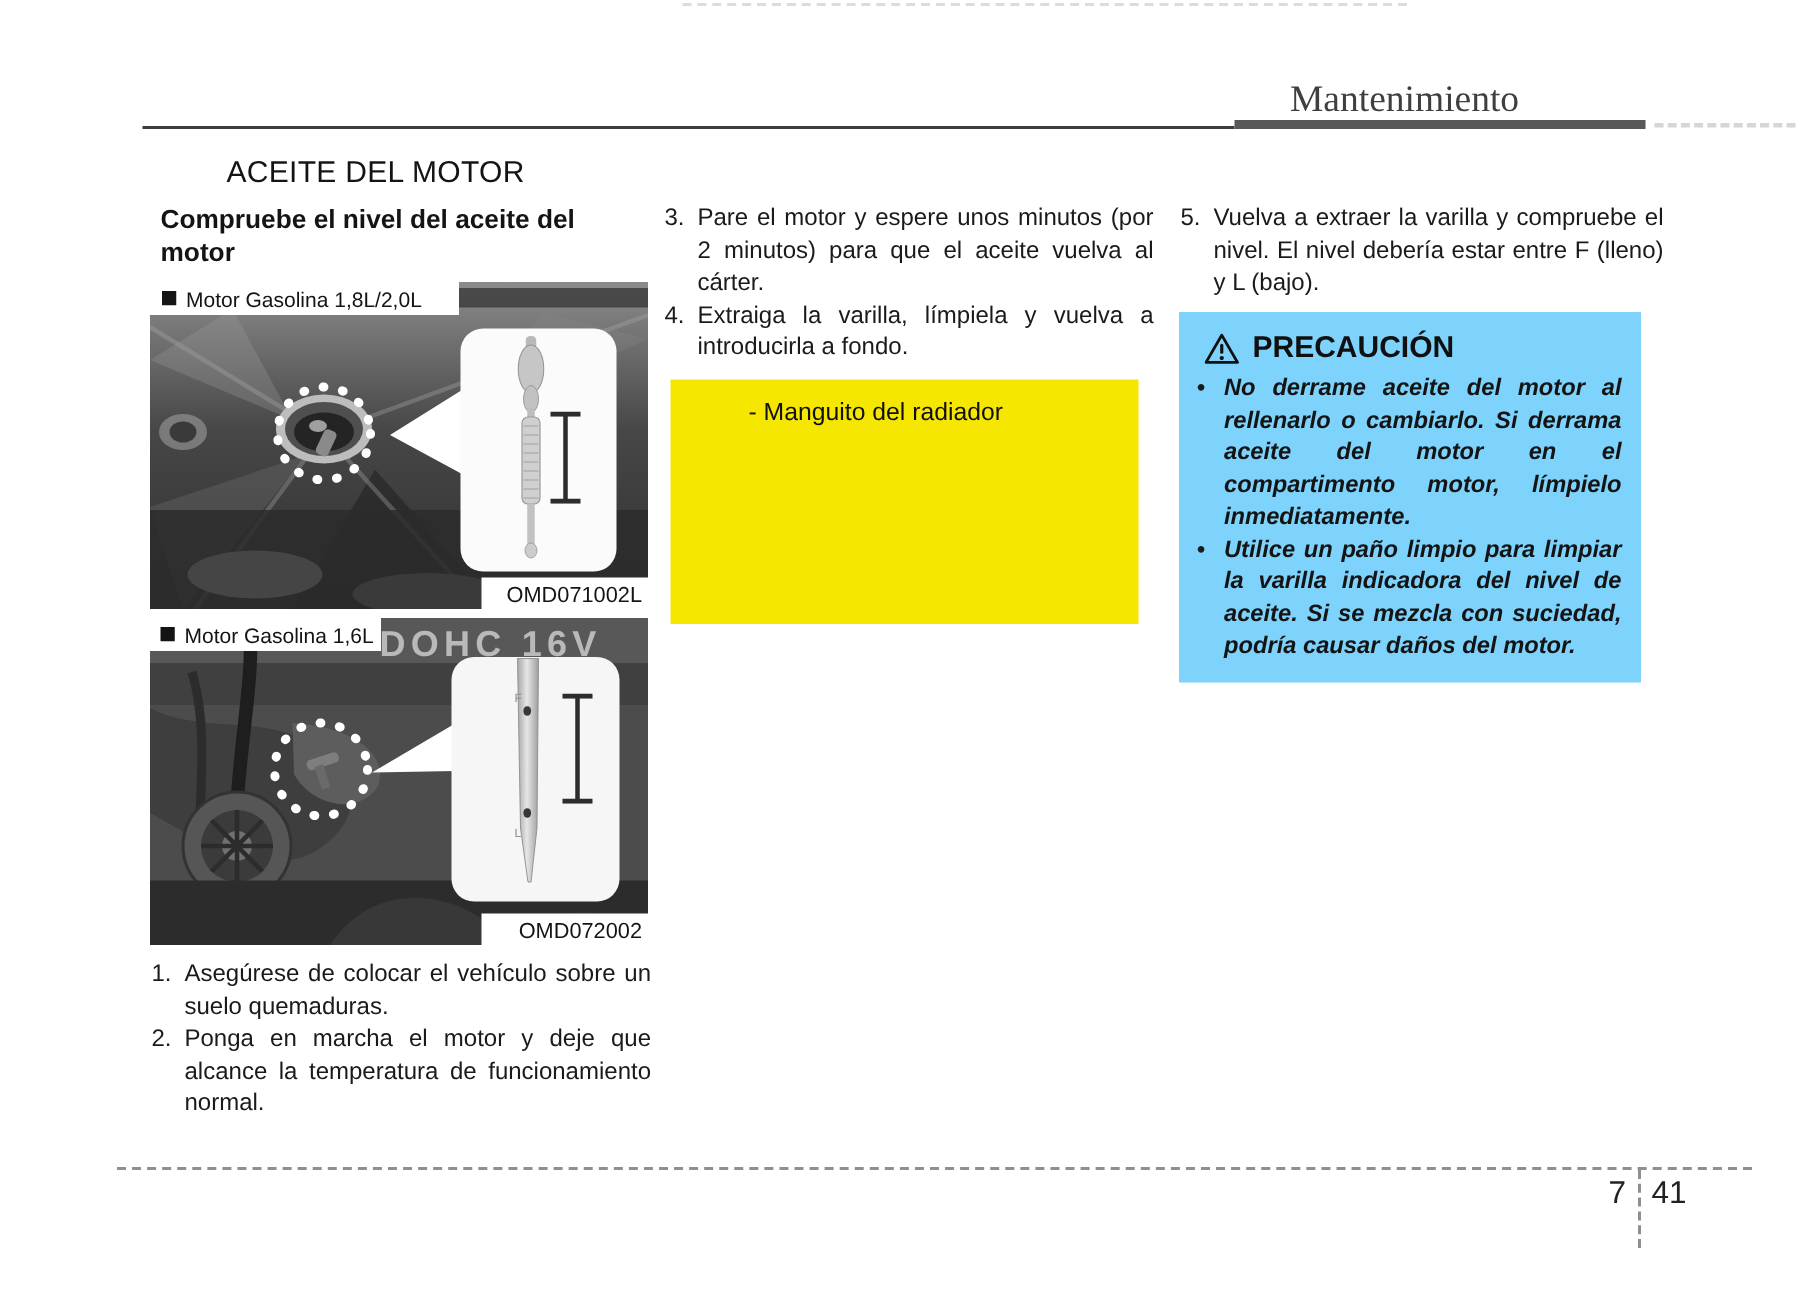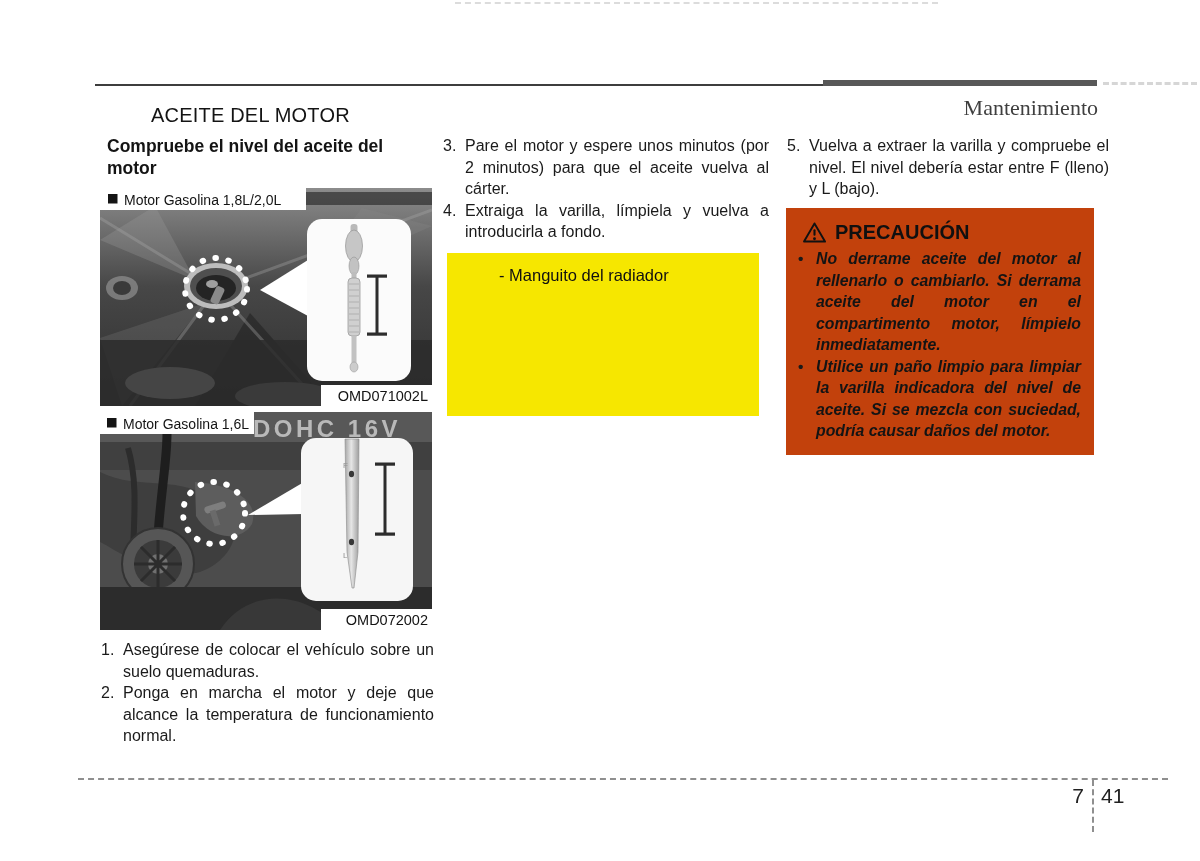--- a/index.html
+++ b/index.html
@@ -1,22 +1,22 @@
 <!DOCTYPE html>
 <html><head>
 <meta charset="utf-8">
 <style>
   * { margin:0; padding:0; box-sizing:border-box; }
   body { background:#ffffff; font-family:"Liberation Sans", sans-serif; }
   .page { position:relative; width:1200px; height:861px; background:#ffffff; overflow:hidden; color:#1a1a1a; }
 
   .top-dashes { position:absolute; left:455px; top:2px; width:483px; border-top:2px dashed #dcdcdc; }
 
-  .running-title { position:absolute; left:860px; top:53px; width:238px; text-align:right;
-                   font-family:"Liberation Serif", serif; font-size:22px; color:#3f3f3f;margin-top:42px; }
+  .running-title { position:absolute; left:860px; top:53px; width:238px; text-align:left;
+                   font-family:"Liberation Serif", serif; font-size:25px; color:#3f3f3f; }
   .rule-thin { position:absolute; left:95px; top:84px; width:728px; height:2px; background:#3d3d3d; }
   .rule-bar  { position:absolute; left:823px; top:80px; width:274px; height:6px; }
   .rule-dash-right { position:absolute; left:1103px; top:82px; width:94px; border-top:3px dashed #d6d6d6; }
 
   .title { position:absolute; left:107px; top:104px; font-size:20px; font-weight:normal; color:#141414; letter-spacing:0.2px;margin-left:44px; }
   .subtitle { position:absolute; left:107px; top:136px; width:330px; font-size:17.5px; font-weight:bold;
               line-height:21.5px; color:#141414; }
 
   .figure { position:absolute; left:100px; width:332px; height:218px; }
   .fig1 { top:188px; }
@@ -202,21 +202,21 @@
     <div class="step">
       <div class="step-num">5.</div>
       <div class="step-text">Vuelva a extraer la varilla y compruebe el nivel. El nivel debería estar entre F (lleno) y L (bajo).</div>
     </div>
   </div>
 
   <div class="warning-box" style="background:#f6e700;">
     <div class="warn-subtitle">- Manguito del radiador</div>
   </div>
 
-  <div class="caution-box" style="background:#c2410c;">
+  <div class="caution-box" style="background:#7dd3fc;">
     <div class="caut-header">
       <svg width="23" height="21" viewBox="0 0 24 22">
         <path d="M12 1.5 L23 20.5 L1 20.5 Z" fill="none" stroke="#111111" stroke-width="2" stroke-linejoin="round"></path>
         <rect x="10.9" y="7.5" width="2.2" height="7" rx="1.1" fill="#111111"></rect>
         <circle cx="12" cy="17.5" r="1.5" fill="#111111"></circle>
       </svg>
       <span class="caut-title">PRECAUCIÓN</span>
     </div>
     <div class="caut-bullet">
       <div class="caut-marker">•</div>

